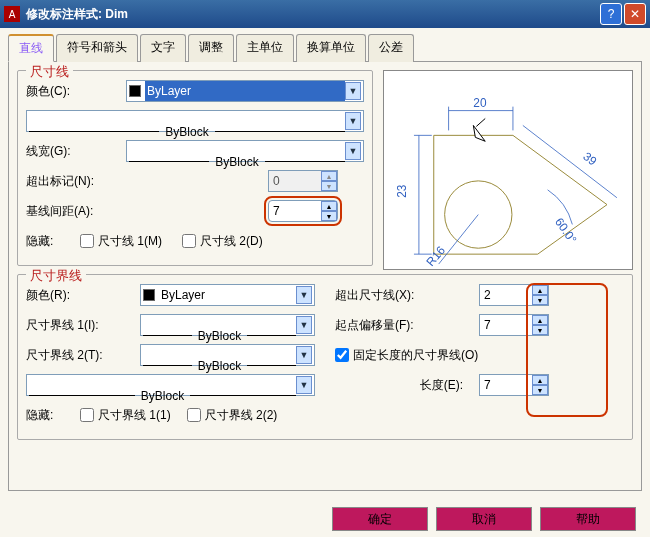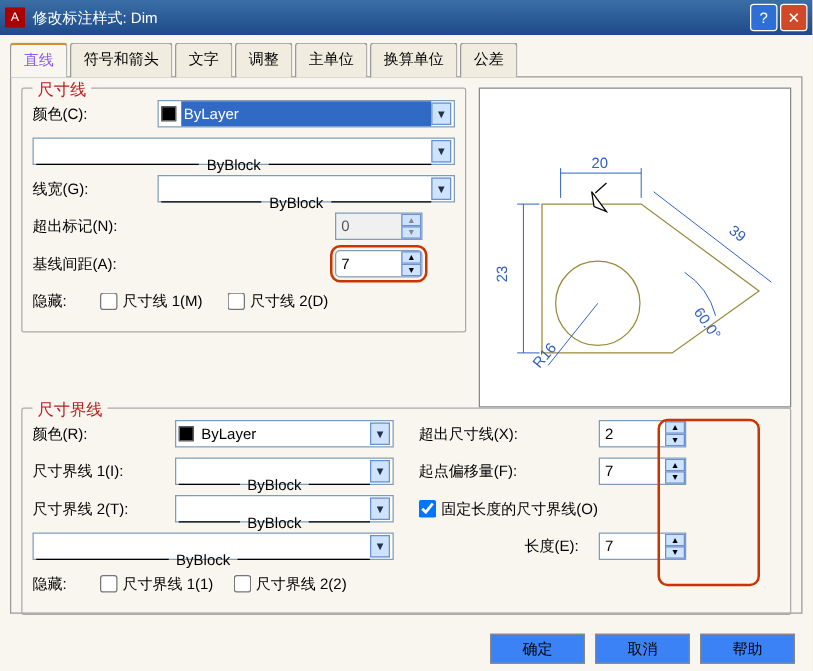--- a/index.html
+++ b/index.html
@@ -1,35 +1,35 @@
 <!DOCTYPE html>
 <html><head>
 <meta charset="utf-8">
 <style>
 * { box-sizing: border-box; margin: 0; padding: 0; font-family: "SimSun", "Microsoft YaHei", sans-serif; font-size: 12px; }
 body { background: #ece9d8; width: 650px; height: 537px; overflow: hidden; }
 
 .titlebar { height: 28px; background: linear-gradient(#3a6ea5, #1e4a8a); display: flex; align-items: center; padding: 0 4px; color: white; }
 .titlebar .icon { width: 16px; height: 16px; background: #a00; margin-right: 6px; display: flex; align-items: center; justify-content: center; font-size: 10px; }
-.titlebar .title { flex: 1; font-weight: normal; }
+.titlebar .title { flex: 1; font-weight: bold; }
 .titlebar .btn { width: 22px; height: 22px; margin-left: 2px; display: flex; align-items: center; justify-content: center; border: 1px solid #fff; border-radius: 3px; cursor: pointer; }
 .titlebar .help { background: #2e6fd6; }
 .titlebar .close { background: #d04a2a; }
 
 .dialog-body { background: #f8f6ee; height: calc(100% - 28px); padding: 6px 8px 8px 8px; position: relative; }
 
 .tabs { display: flex; gap: 2px; margin-bottom: -1px; position: relative; z-index: 2; }
 .tab { padding: 4px 10px; background: #f0ede0; border: 1px solid #999; border-bottom: none; border-radius: 3px 3px 0 0; cursor: pointer; }
 .tab.active { background: #f8f6ee; border-bottom: 1px solid #f8f6ee; color: #8b5cf6; border-top: 2px solid #d09030; }
 
 .panel { border: 1px solid #999; background: #f8f6ee; padding: 8px; height: 430px; position: relative; }
 
 .row-top { display: flex; gap: 10px; }
 .col-left { flex: 1; }
-.preview { width: 250px; height: 256px; border: 1px solid #888; background: #fff; position: relative; }
+.preview { width: 250px; height: 200px; border: 1px solid #888; background: #fff; position: relative; }
 
 .group { border: 1px solid #aaa; border-radius: 2px; padding: 8px 8px 6px 8px; margin-bottom: 8px; position: relative; }
 .group > .legend { position: absolute; top: -8px; left: 8px; background: #f8f6ee; padding: 0 4px; color: #b91c1c; font-size: 13px; }
 
 .form-row { display: flex; align-items: center; margin-bottom: 6px; min-height: 24px; gap: 4px; }
 .lbl { width: 96px; }
 .lbl-m { width: 110px; }
 
 .combo { flex: 1; height: 22px; border: 1px solid #7f9db9; background: #fff; display: flex; align-items: center; padding: 0 2px; position: relative; }
 .combo.highlighted .combo-text { background: #316ac5; color: #fff; }
@@ -47,21 +47,21 @@
 
 .red-box { outline: 2px solid #c30; outline-offset: 2px; border-radius: 4px; }
 
 .cbx { display: flex; align-items: center; gap: 4px; }
 .cbx input { width: 14px; height: 14px; }
 
 .group2-row { display: flex; gap: 20px; }
 .col2 { flex: 1; }
 
 .buttons { position: absolute; bottom: 6px; right: 14px; display: flex; gap: 8px; }
-.btn-std { width: 76px; height: 24px; border: 1px solid #888; background: #3b82f6; cursor: pointer; }
+.btn-std { width: 96px; height: 24px; border: 1px solid #888; background: #be185d; cursor: pointer; }
 
 .preview svg { width: 100%; height: 100%; }
 .red-col { outline: 2px solid #c30; border-radius: 6px; padding: 2px; }
 
 .spacer-narrow { width: 22px; }
 </style>
 </head>
 <body>
 
 <div class="titlebar">

